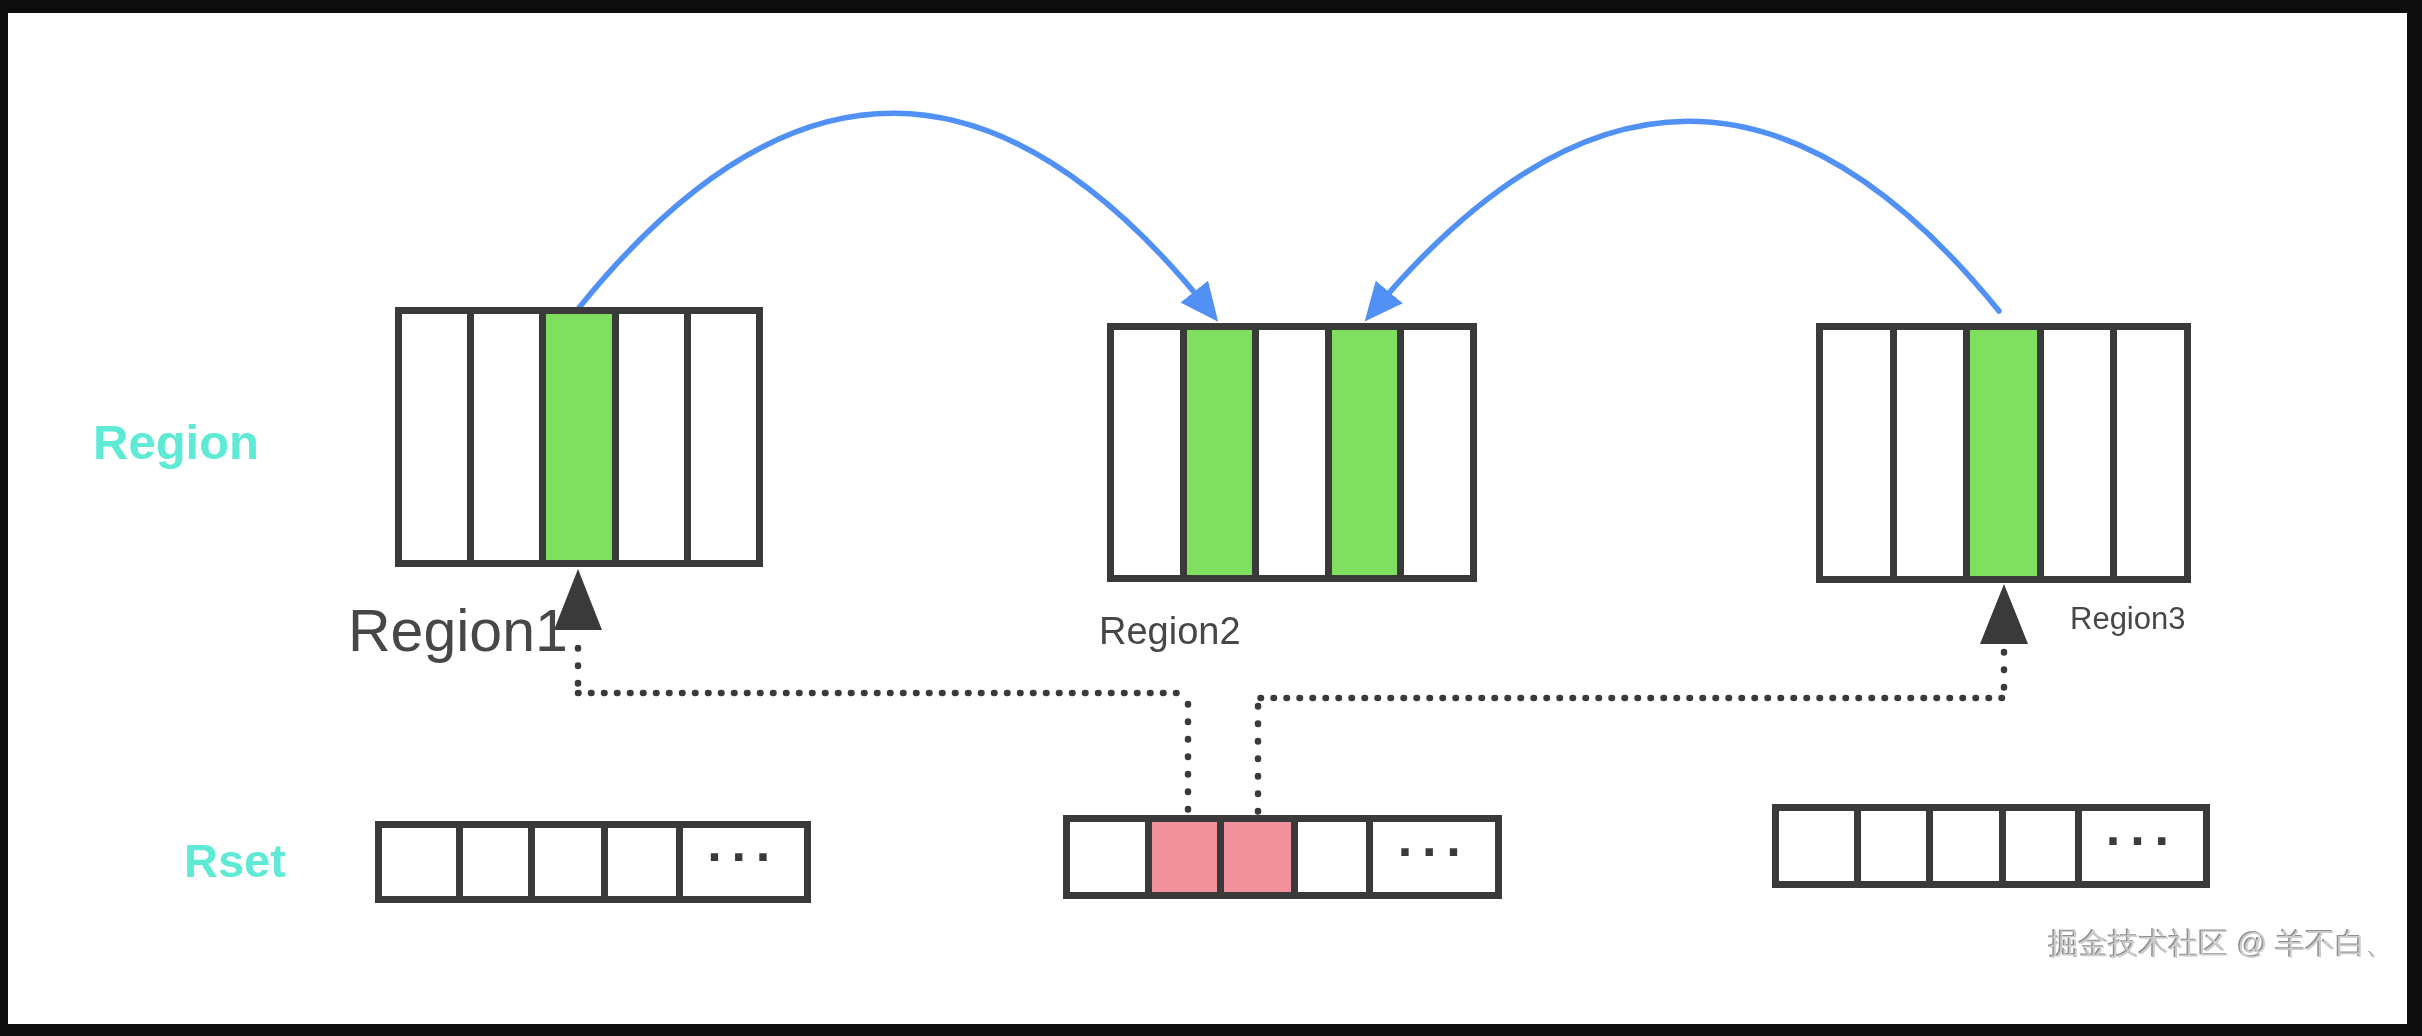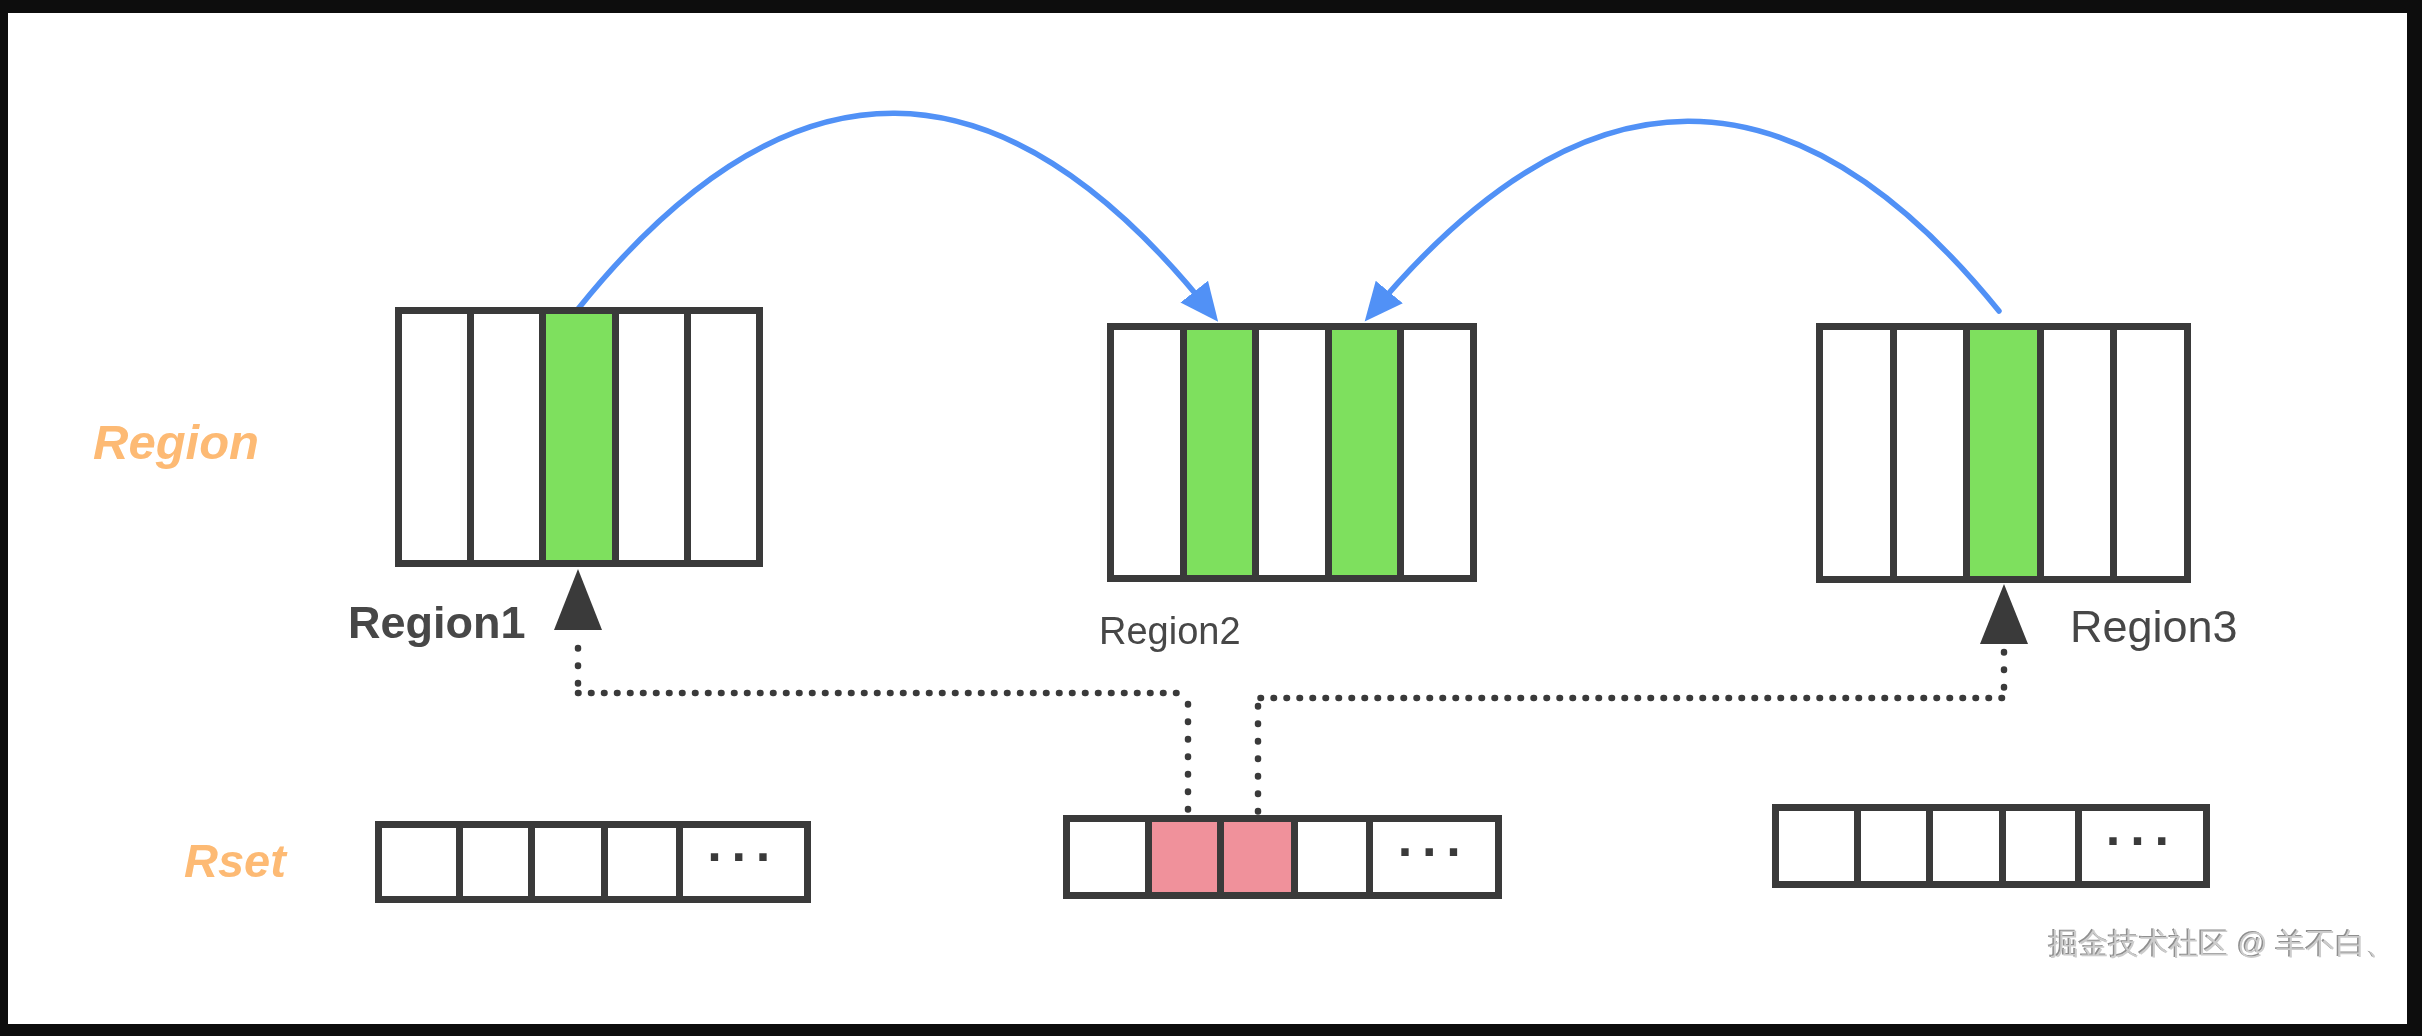--- a/index.html
+++ b/index.html
@@ -44,26 +44,26 @@
   .rset-box .cell.c3{flex:16.9;}
   .rset-box .cell.c4{flex:17.3;}
   .rset-box .cell.c5{flex:30.8;display:flex;align-items:center;justify-content:center;}
   .dots{
     color:var(--ink,#3a3a3a);font-weight:700;font-size:52px;line-height:0;
     letter-spacing:7px;padding-bottom:12px;
   }
 
   
   .lbl{position:absolute;color:var(--label,#474747);white-space:nowrap;}
-  .lbl.big{font-weight:700;color:#fdba74;font-style:italic;}
+  .lbl.big{font-weight:700;color:#5eead4;}
   #lbl-region{left:93px;top:414px;font-size:49px;}
   #lbl-rset{left:146px;top:833px;font-size:47px;margin-left:38px;}
-  #lbl-region1{left:348px;top:597px;font-size:45px;font-weight:bold;}
+  #lbl-region1{left:348px;top:597px;font-size:59px;}
   #lbl-region2{left:1099px;top:610px;font-size:38px;}
-  #lbl-region3{left:2070px;top:601px;font-size:45px;}
+  #lbl-region3{left:2070px;top:601px;font-size:31px;}
 
   #watermark{
     position:absolute;right:26px;top:924px;font-size:30px;
     color:var(--watermark,#c9c9c9);
     text-shadow:-1.5px -1.5px 0 #8f8f8f, 1px 1px 0 #ffffff;
     white-space:nowrap;
   }
 </style>
 </head>
 <body>

